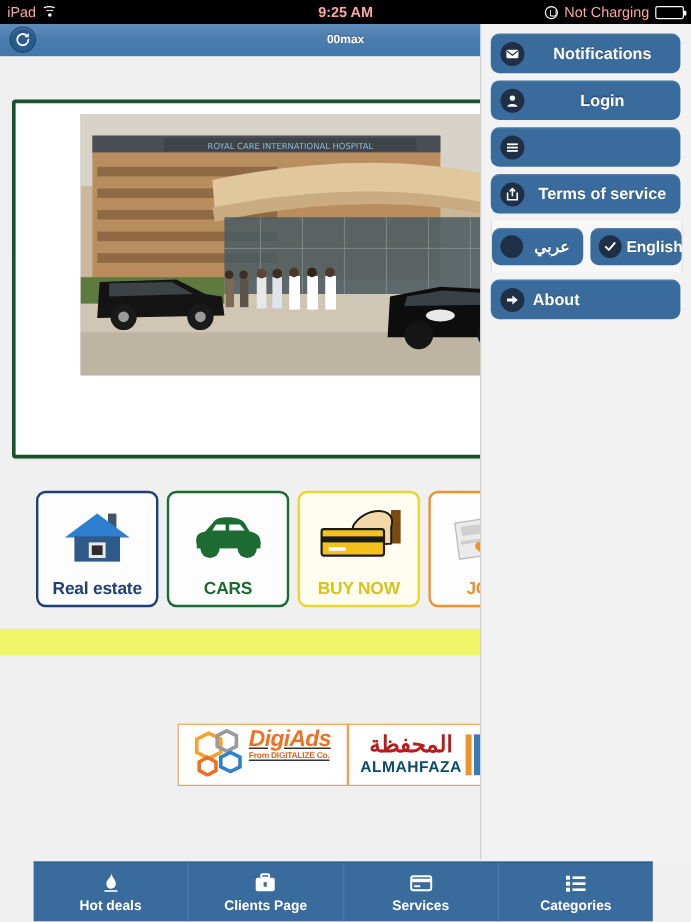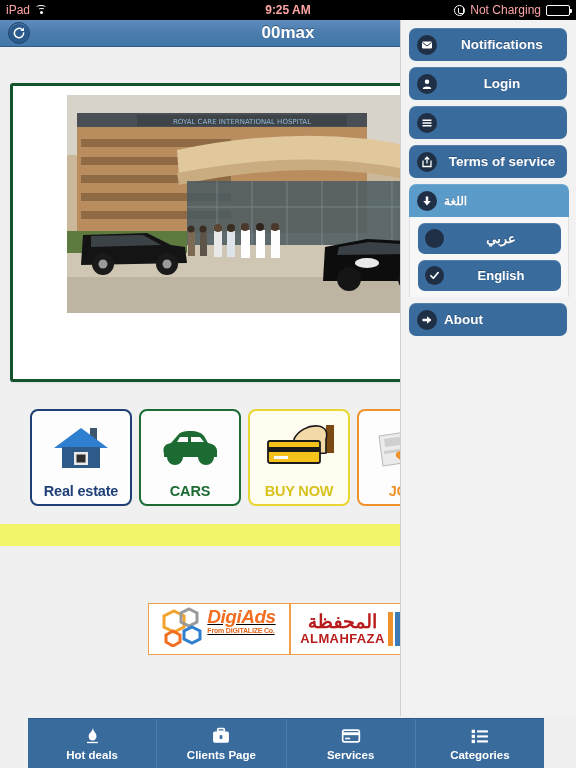--- a/index.html
+++ b/index.html
@@ -34,21 +34,21 @@
 
   
   .navbar {
     position: absolute; top: 20px; left: 0; width: 576px; height: 27px;
     background: linear-gradient(to bottom, #5e8cbd 0%, #4b7cae 50%, #4277aa 100%);
     border-bottom: 1px solid #2f5c88;
     display: flex; align-items: center;
   }
   .navbar-title {
     position: absolute; left: 0; right: 0; text-align: center;
-    color: #fff; font-size: 17px; font-weight: bold;
+    color: #fff; font-size: 10px; font-weight: bold;
     text-shadow: 0 -1px 0 rgba(0,0,0,0.35);
   }
   .refresh-btn {
     margin-left: 8px; width: 22px; height: 22px; border-radius: 50%;
     background: #2b5b8c; border: 1px solid #1f476e;
     display: flex; align-items: center; justify-content: center;
     position: relative; z-index: 2; cursor: pointer;
     box-shadow: inset 0 1px 0 rgba(255,255,255,0.2);
   }
   .refresh-btn svg { width: 14px; height: 14px; }
@@ -95,21 +95,21 @@
   .ad { height: 52px; border: 1px solid #f0a04b; background: #fff;
     display: flex; align-items: center; justify-content: center; }
   .ad-digiads { width: 142px; padding: 0 4px; }
   .ad-almahfaza { width: 120px; padding: 0 4px; }
   .digiads-wrap { display: flex; gap: 3px; text-decoration: underline; }
   .digiads-text { line-height: 1; }
   .digiads-text .t1 { font-size: 19px; font-weight: bold; color: #f26f21; font-style: italic; letter-spacing: -0.5px; }
   .digiads-text .t2 { font-size: 7px; font-weight: bold; color: #e0641a; letter-spacing: -0.2px; margin-top: 1px; }
   .mahfaza-text { text-align: center; line-height: 1.05; }
   .mahfaza-text .ar { font-size: 19px; font-weight: bold; color: #b91c1c; }
-  .mahfaza-text .en { font-size: 13px; font-weight: bold; color: #b91c1c; letter-spacing: 0.4px; }
+  .mahfaza-text .en { font-size: 13px; font-weight: bold; color: #0c4a6e; letter-spacing: 0.4px; }
   .mahfaza-bars { display:flex; gap:2px; margin-left:3px; }
   .mahfaza-bars i { display:block; width:5px; height:34px; background:#f0922b; }
   .mahfaza-bars i:nth-child(2){ background:#3b7ab5; }
 
   
   .drawer {
     position: absolute; top: 20px; right: 0; width: 176px; bottom: 52px;
     background: #f2f2f2; border-left: 1px solid #d0d0d0; z-index: 5;
     padding: 8px; overflow: hidden;
   }
@@ -128,21 +128,21 @@
   .menu-btn .txt {
     position: absolute; left: 34px; right: 6px; text-align: center;
     color: #fff; font-size: 13.5px; font-weight: bold;
     text-shadow: 0 -1px 0 rgba(0,0,0,0.25);
   }
   .menu-btn.active { background: #5b9bc9; border-radius: 7px 7px 0 0; margin-bottom: 0; width: 160px; }
   .menu-btn.active .txt { position: static; text-align: left; margin-left: 7px; font-size: 12px; }
   .submenu {
     width: 160px; background: #f7f7f7; border-left: 1px solid #e0e0e0;
     border-right: 1px solid #e0e0e0; padding: 6px 0 6px 0;
-    display: flex; flex-direction: column; align-items: center; gap: 6px; margin-bottom: 6px;
+    display: flex; flex-direction: row; align-items: center; gap: 6px; margin-bottom: 6px;
   }
   .sub-btn {
     position: relative; width: 143px; height: 31px; background: #3a6b9d; border-radius: 7px;
     display: flex; align-items: center; cursor: pointer;
     box-shadow: inset 0 1px 0 rgba(255,255,255,0.14);
   }
   .sub-btn .cir { width: 19px; height: 19px; border-radius: 50%; background: #1f2f45;
     margin-left: 7px; flex: 0 0 19px; display: flex; align-items: center; justify-content: center; }
   .sub-btn .cir svg { width: 11px; height: 11px; }
   .sub-btn .txt { position: absolute; left: 30px; right: 6px; text-align: center;
@@ -395,29 +395,20 @@
       <span class="cir">
         <svg viewBox="0 0 24 24">
           <path d="M4 9 L4 21 L20 21 L20 9" fill="none" stroke="#fff" stroke-width="2.6"></path>
           <path d="M12 15 L12 3" stroke="#fff" stroke-width="2.6"></path>
           <path d="M7.5 7 L12 2.5 L16.5 7" fill="none" stroke="#fff" stroke-width="2.6"></path>
         </svg>
       </span>
       <span class="txt">Terms of service</span>
     </div>
 
-    <div class="menu-btn active">
-      <span class="cir">
-        <svg viewBox="0 0 24 24">
-            <rect x="9.5" y="3" width="5" height="11" fill="#fff"></rect>
-          <path d="M4.5 12 L12 21 L19.5 12 Z" fill="#fff"></path>
-          </svg>
-      </span>
-      <span class="txt">اللغة</span>
-    </div>
 
     <div class="submenu">
       <div class="sub-btn">
         <span class="cir"></span>
         <span class="txt">عربي</span>
       </div>
       <div class="sub-btn">
         <span class="cir">
           <svg viewBox="0 0 24 24">
               <path d="M4 12.5 L9.5 18 L20 5.5" fill="none" stroke="#fff" stroke-width="3.6" stroke-linecap="round" stroke-linejoin="round"></path>

